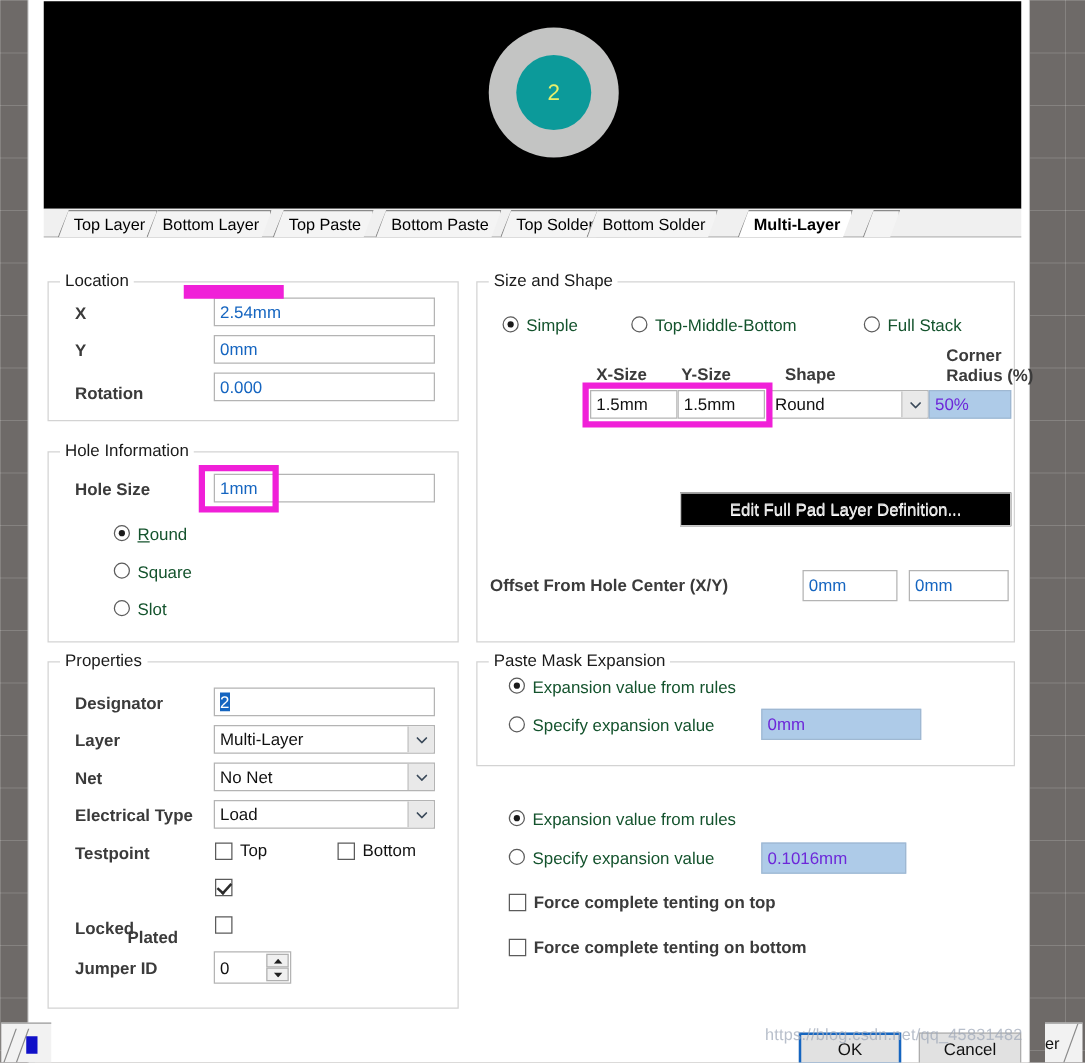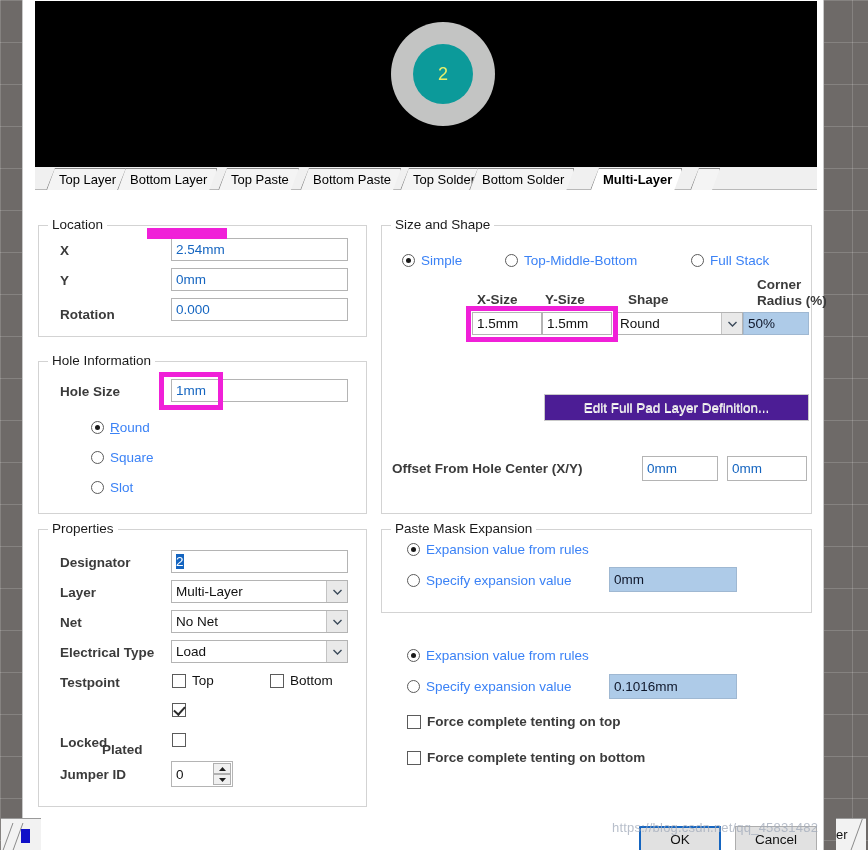--- a/index.html
+++ b/index.html
@@ -128,21 +128,21 @@
     background: #ffffff;
     font-size: 13.5px;
     color: #1565c0;
     padding: 0 4px;
     display: flex; align-items: center;
     overflow: hidden;
     white-space: nowrap;
   }
   .tbox.disabled {
     background: #aecbe8;
-    color: #0f172a;
+    color: #6d28d9;
     border-color: #9fb8d2;
   }
   .tbox.dark-text { color: #111; }
   .sel-text {
     background: #1565c0;
     color: #ffffff;
   }
 
   
   .combo {
@@ -161,22 +161,22 @@
     width: 21px;
     background: #e9e9e9;
     border-left: 1px solid #c3c3c3;
     display: flex; align-items: center; justify-content: center;
   }
   .combo .arrow svg { display: block; }
 
   
   .radio {
     position: absolute;
-    display: flex; align-items: center;
-    font-size: 13.5px; color: #3b82f6;
+    display: flex; 
+    font-size: 13.5px; color: #14532d;
     white-space: nowrap;
   }
   .radio .dot {
     width: 13px; height: 13px;
     border-radius: 50%;
     border: 1px solid #5b5b5b;
     background: #fff;
     margin-right: 6px;
     position: relative;
     flex: none;
@@ -212,21 +212,21 @@
     border: solid #2b2b2b;
     border-width: 0 2px 2px 0;
     transform: rotate(42deg);
   }
   .check.bold { font-weight: bold; color: #3b3b3b; }
   .check.nolabel .box { margin-right: 0; }
 
   
   .btn-disabled {
     position: absolute;
-    background: #4c1d95;
+    background: #000000;
     border: 1px solid #c9c9c9;
     color: #e3e3e3;
     font-size: 13.5px;
     display: flex; align-items: center; justify-content: center;
     text-shadow: 0 1px 0 #ffffff;
   }
 
   
   .spin {
     position: absolute;
@@ -557,21 +557,21 @@
     </div>
 
   <div class="radio on" style="left:383px; top:659px;">
     <span class="dot"></span>
     <span>Expansion value from rules</span>
   </div>
   <div class="radio" style="left:383px; top:690px;">
     <span class="dot"></span>
     <span>Specify expansion value</span>
   </div>
-  <div class="tbox disabled" style="left:585px; top:685px; width:128px; height:25px;">
+  <div class="tbox disabled" style="left:585px; top:685px; width:116px; height:25px;">
       <span>0.1016mm</span>
     </div>
 
   <div class="check bold" style="left:383px; top:725px;">
     <span class="box"></span>
     <span>Force complete tenting on top</span>
   </div>
   <div class="check bold" style="left:383px; top:761px;">
     <span class="box"></span>
     <span>Force complete tenting on bottom</span>

